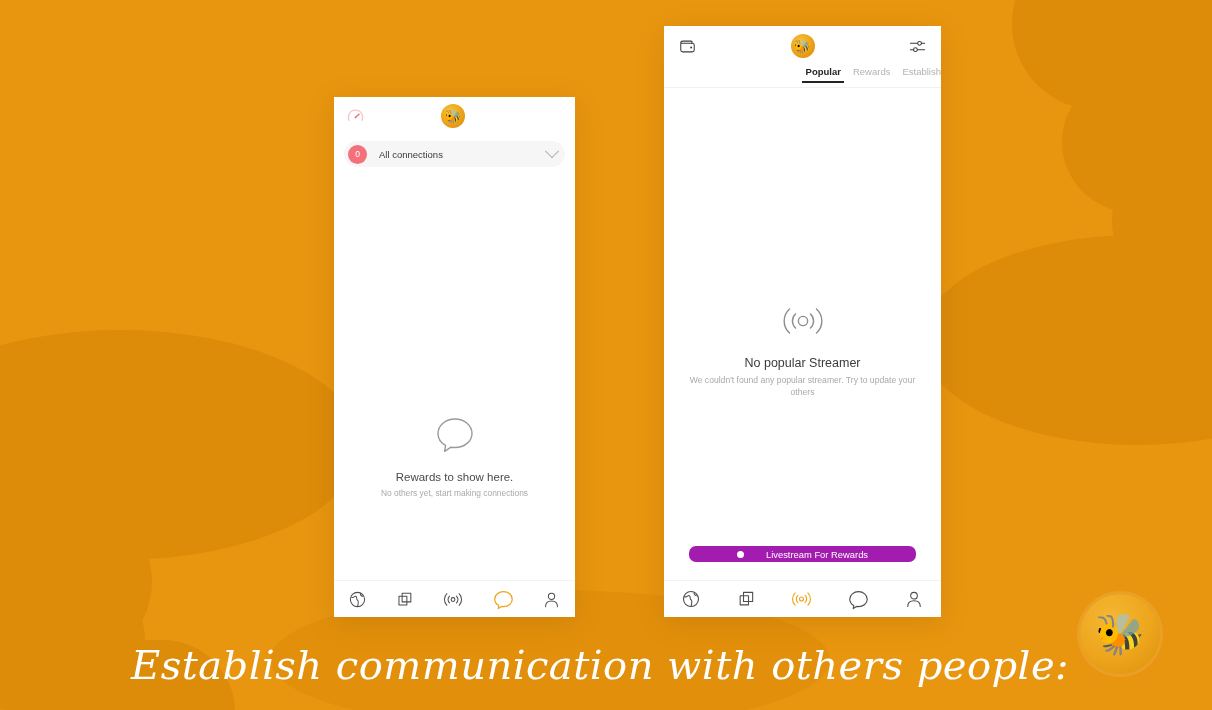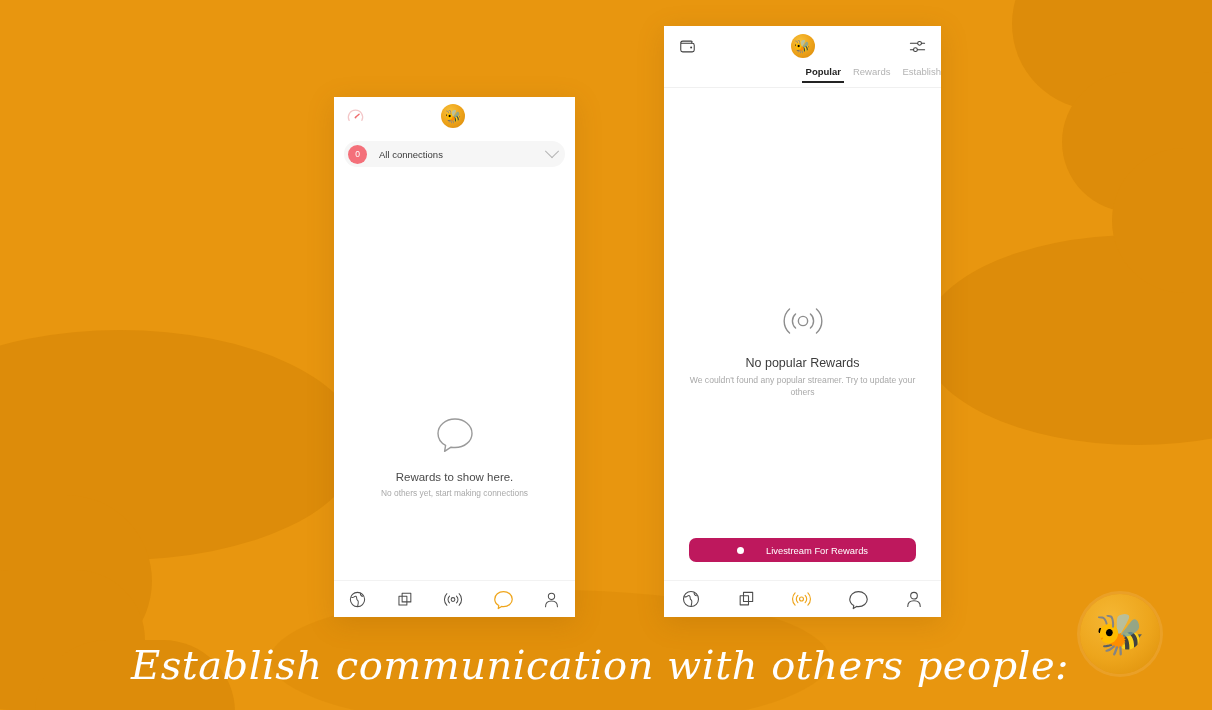--- a/index.html
+++ b/index.html
@@ -227,22 +227,22 @@
   }
   #live-empty { top: 276px; }
   #live-empty .empty-title { font-size: 12.5px; color: #3c3c3c; }
   #live-empty .empty-sub { font-size: 8.6px; max-width: 240px; }
 
   
   #cta-button {
     position: absolute;
     left: 25px; right: 25px;
     bottom: 55px;
-    height: 24px;
-    background: #be185d;
+    height: 16px;
+    background: #a21caf;
     border-radius: 7px;
     display: flex;
     align-items: center;
     justify-content: center;
     gap: 22px;
     color: #ffffff;
     font-size: 9.4px;
     border: none;
     cursor: pointer;
     font-family: inherit;
@@ -399,21 +399,21 @@
     <div id="live-empty" class="empty-wrap">
       <div class="empty-icon">
         <svg viewBox="0 0 56 40" width="52" height="38" fill="none" stroke="#8d8d8d" stroke-width="1.5" stroke-linecap="round">
           <circle cx="28" cy="20" r="5"></circle>
           <path d="M36 12.5 A10 10 0 0 1 36 27.5"></path>
           <path d="M20 27.5 A10 10 0 0 1 20 12.5"></path>
           <path d="M42.5 7 A17.5 17.5 0 0 1 42.5 33"></path>
           <path d="M13.5 33 A17.5 17.5 0 0 1 13.5 7"></path>
         </svg>
       </div>
-      <p class="empty-title">No popular Rewards</p>
+      <p class="empty-title">No popular Streamer</p>
       <p class="empty-sub">We couldn't found any popular streamer. Try to update your others</p>
     </div>
 
     <button id="cta-button">
       <span id="cta-dot"></span>
       <span>Livestream For Rewards</span>
     </button>
 
     <div class="bottom-nav">
       <div class="nav-item">

